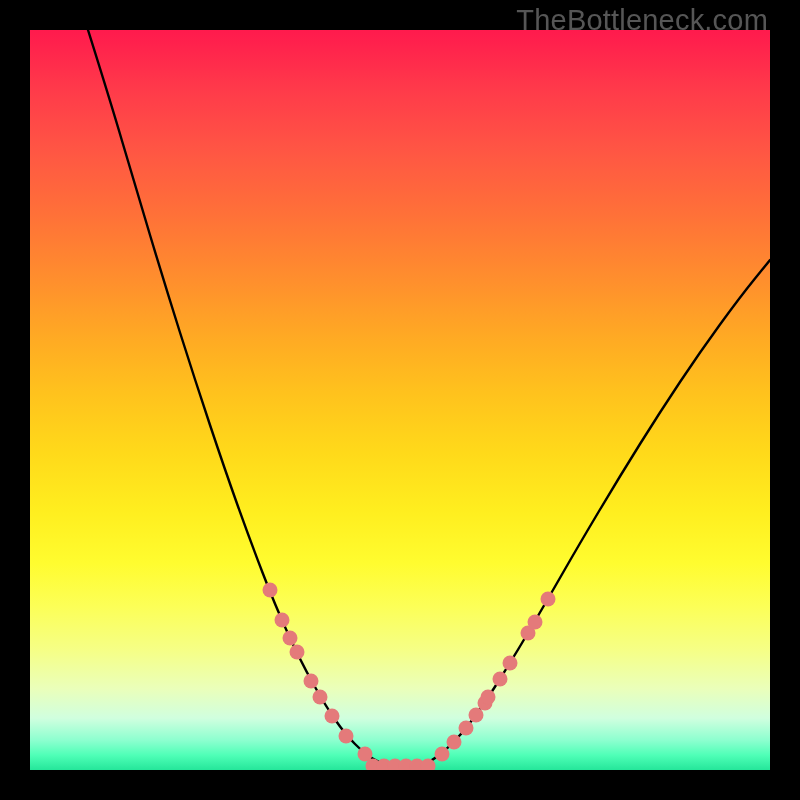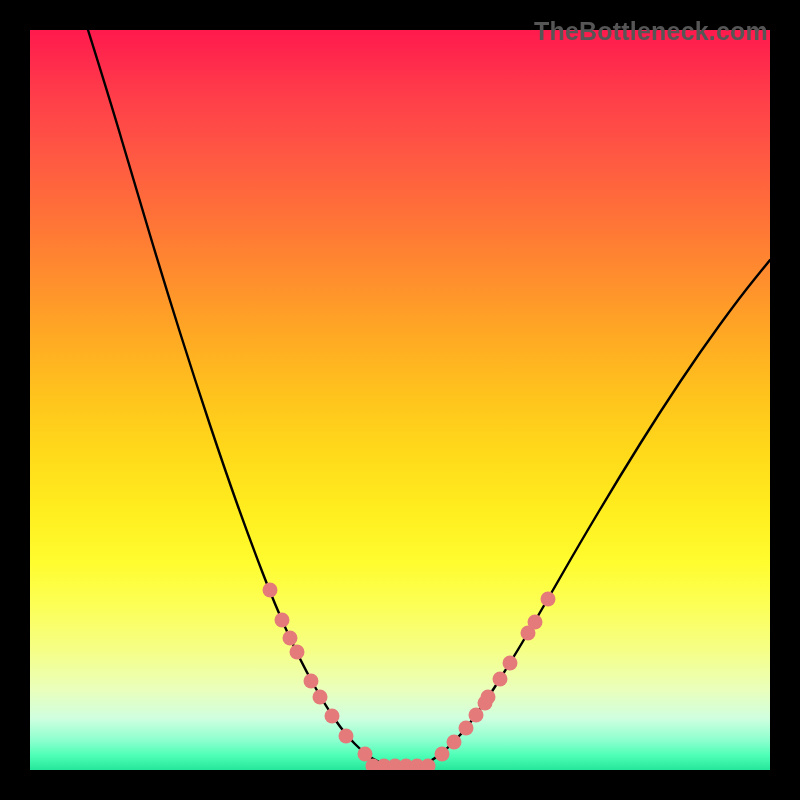--- a/index.html
+++ b/index.html
@@ -43,25 +43,25 @@
       #f5ff88 84%,
       #eaffba 89%,
       #d0ffdf 93%,
       #8cffcf 96%,
       #4fffb7 98%,
       #25e69a 100%
     );
   }
   .watermark {
     position: absolute;
-    top: 17px;
+    top: 4px;
     right: 32px;
     color: #565656;
-    font-size: 25px;
-    font-weight: 700;
+    font-size: 29px;
+    font-weight: 400;
     letter-spacing: 0.2px;
     z-index: 5;
   }
   svg.curve-layer {
     position: absolute;
     inset: 0;
   }
 </style>
 </head>
 <body>

